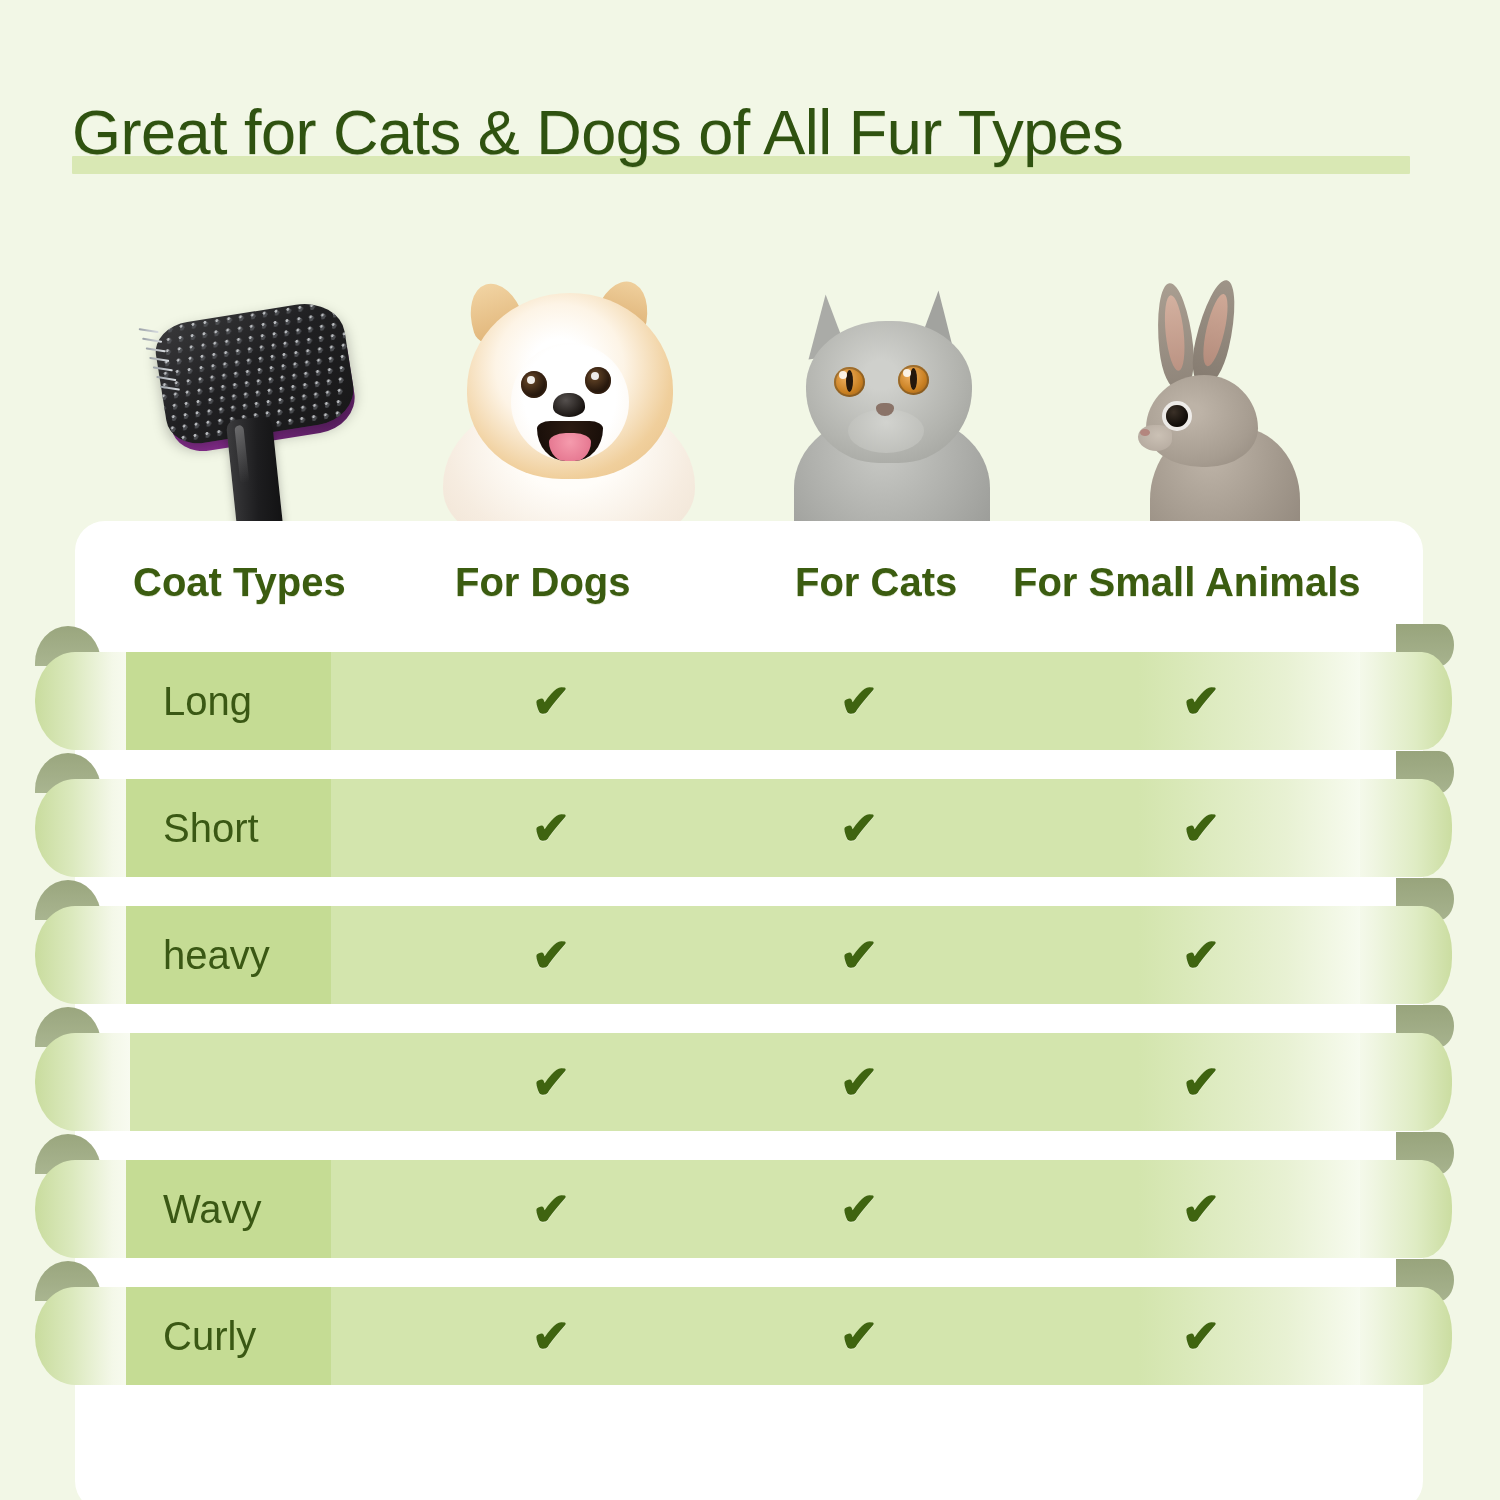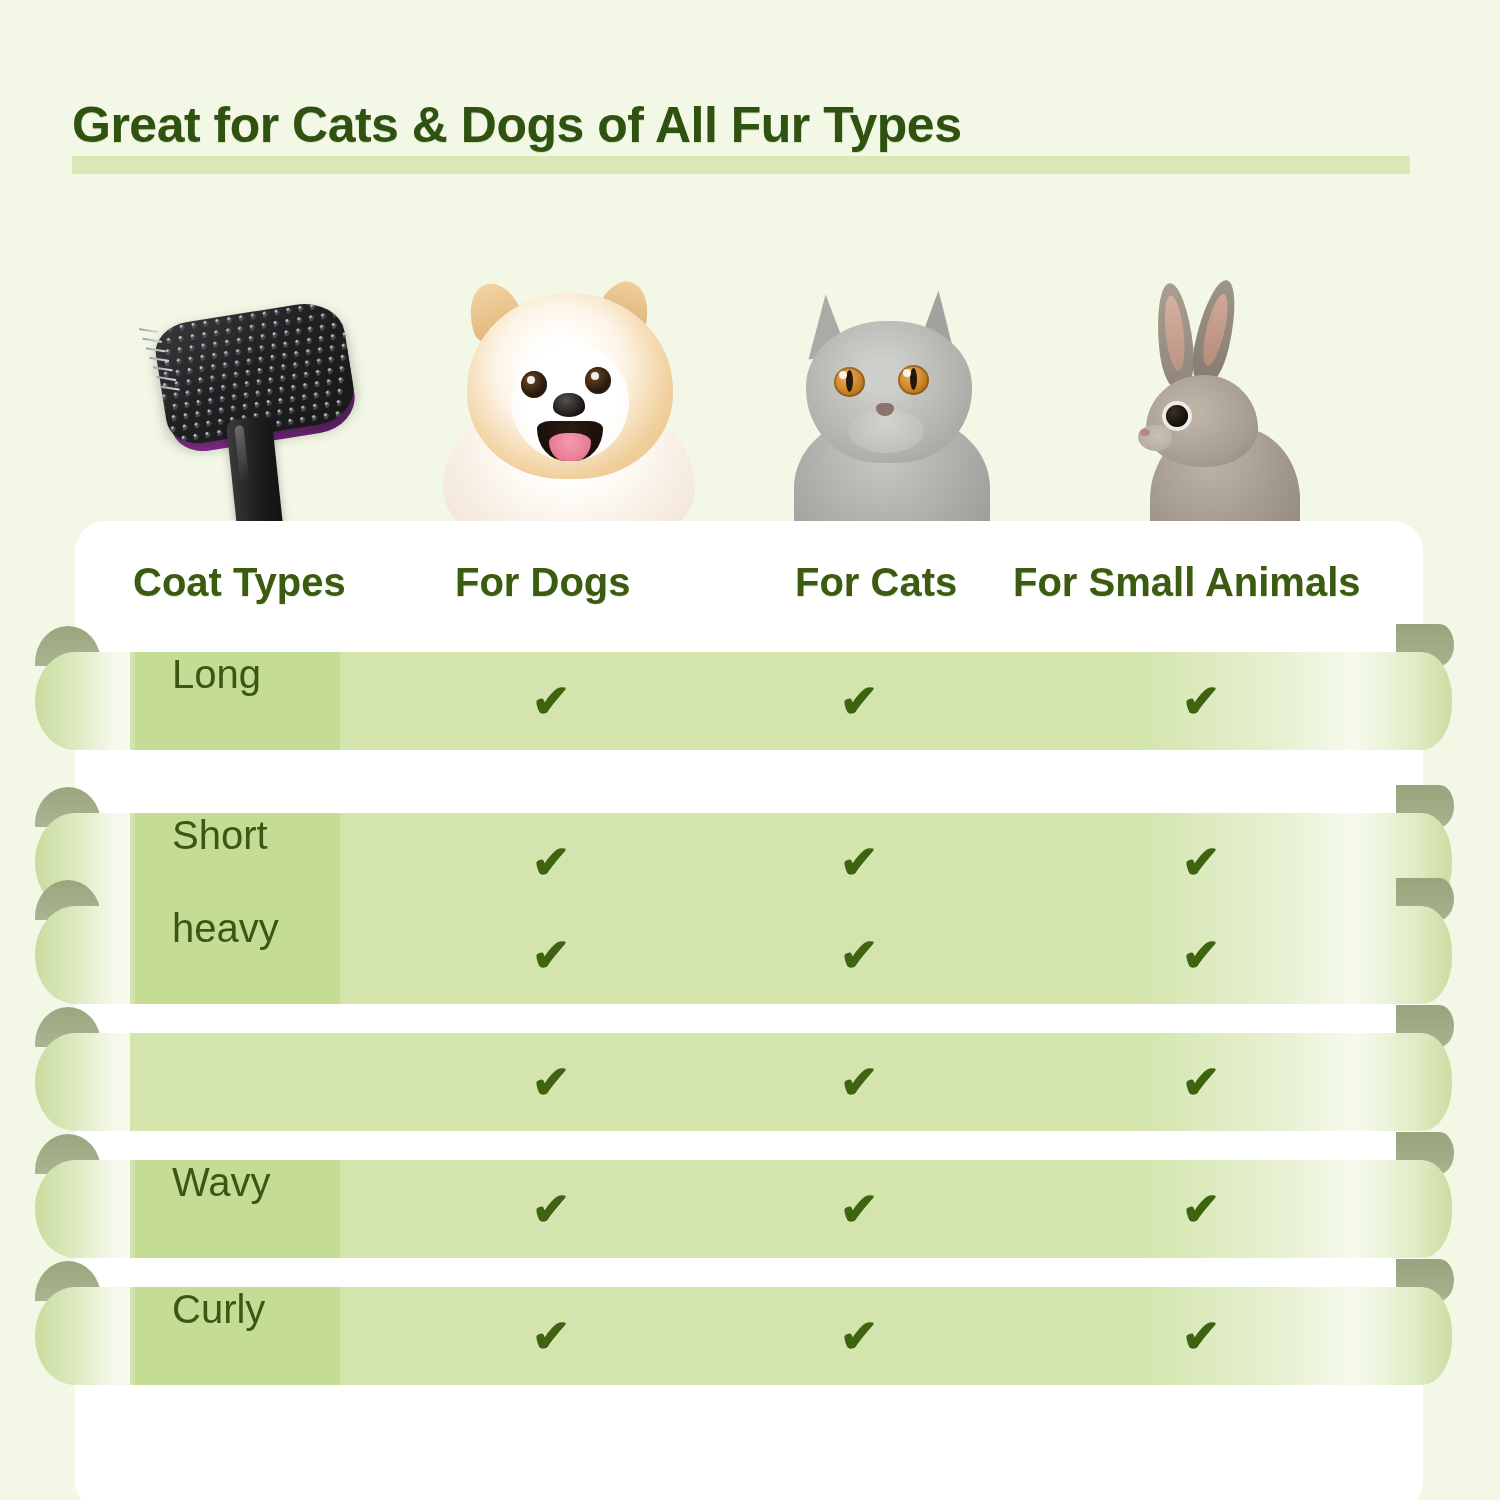--- a/index.html
+++ b/index.html
@@ -15,21 +15,21 @@
   
   .title-wrap{
     position:absolute; left:0; top:96px; width:1500px; height:90px;
   }
   .title-highlight{
     position:absolute; left:72px; top:60px; width:1338px; height:18px;
     background:#d9e8b4; border-radius:1px;
   }
   .title-text{
     position:absolute; left:72px; top:0; width:1360px;
-    font-size:50px; font-weight:bold; color:#2f5210;
+    font-size:63px; font-weight:normal; color:#2f5210;
     letter-spacing:-0.5px;
     font-family:"Liberation Sans", sans-serif;
     transform:scaleX(1.0);
     white-space:nowrap;
     text-shadow:0 1px 0 rgba(120,150,70,.25);
   }
 
   
   .photos{position:absolute;left:0;top:255px;width:1500px;height:280px;}
   .photo{position:absolute;}
@@ -243,23 +243,23 @@
   .ribbon-right{
     position:absolute;left:1338px;top:0;width:114px;height:98px;
     background:linear-gradient(90deg,#fbfdf6 0%,#f0f6e3 30%,#dfecc4 68%,#cbdda1 100%);
     border-radius:0 30px 30px 0/0 46px 46px 0;
   }
   .ribbon-body{
     position:absolute;left:130px;top:0;width:1230px;height:98px;
     background:linear-gradient(90deg,#d3e5ad 0%,#d3e5ad 82%,#e8f1d3 94%,#f7fbef 100%);
   }
   .ribbon-label{
-    position:absolute;left:135px;top:0;width:205px;height:98px;
+    position:absolute;left:126px;top:0;width:205px;height:98px;
     background:#c5dc94;
-    display:flex;
+    display:flex;align-items:center;
   }
   .ribbon-label span{
     margin-left:37px;font-size:40px;color:#3a5814;
     font-family:"Liberation Sans", sans-serif;
   }
   .check{
     position:absolute;top:0;height:98px;width:60px;
     display:flex;align-items:center;justify-content:center;
     font-size:46px;color:#3f6410;line-height:1;
     text-shadow:0 1px 0 rgba(255,255,255,.35);
@@ -345,21 +345,21 @@
         <div class="ribbon-left"></div>
         <div class="ribbon-right"></div>
         <div class="ribbon-body"></div>
         <div class="ribbon-label">
           <span>Long</span>
         </div>
         <div class="check k0">✔</div>
         <div class="check k1">✔</div>
         <div class="check k2">✔</div>
       </div>
-      <div class="row" style="top: 779px; margin-top: 34px;">
+      <div class="row" style="top: 779px;">
         <div class="ribbon-left-shadow"></div>
         <div class="ribbon-right-shadow"></div>
         <div class="ribbon-left"></div>
         <div class="ribbon-right"></div>
         <div class="ribbon-body"></div>
         <div class="ribbon-label">
           <span>Short</span>
         </div>
         <div class="check k0">✔</div>
         <div class="check k1">✔</div>

